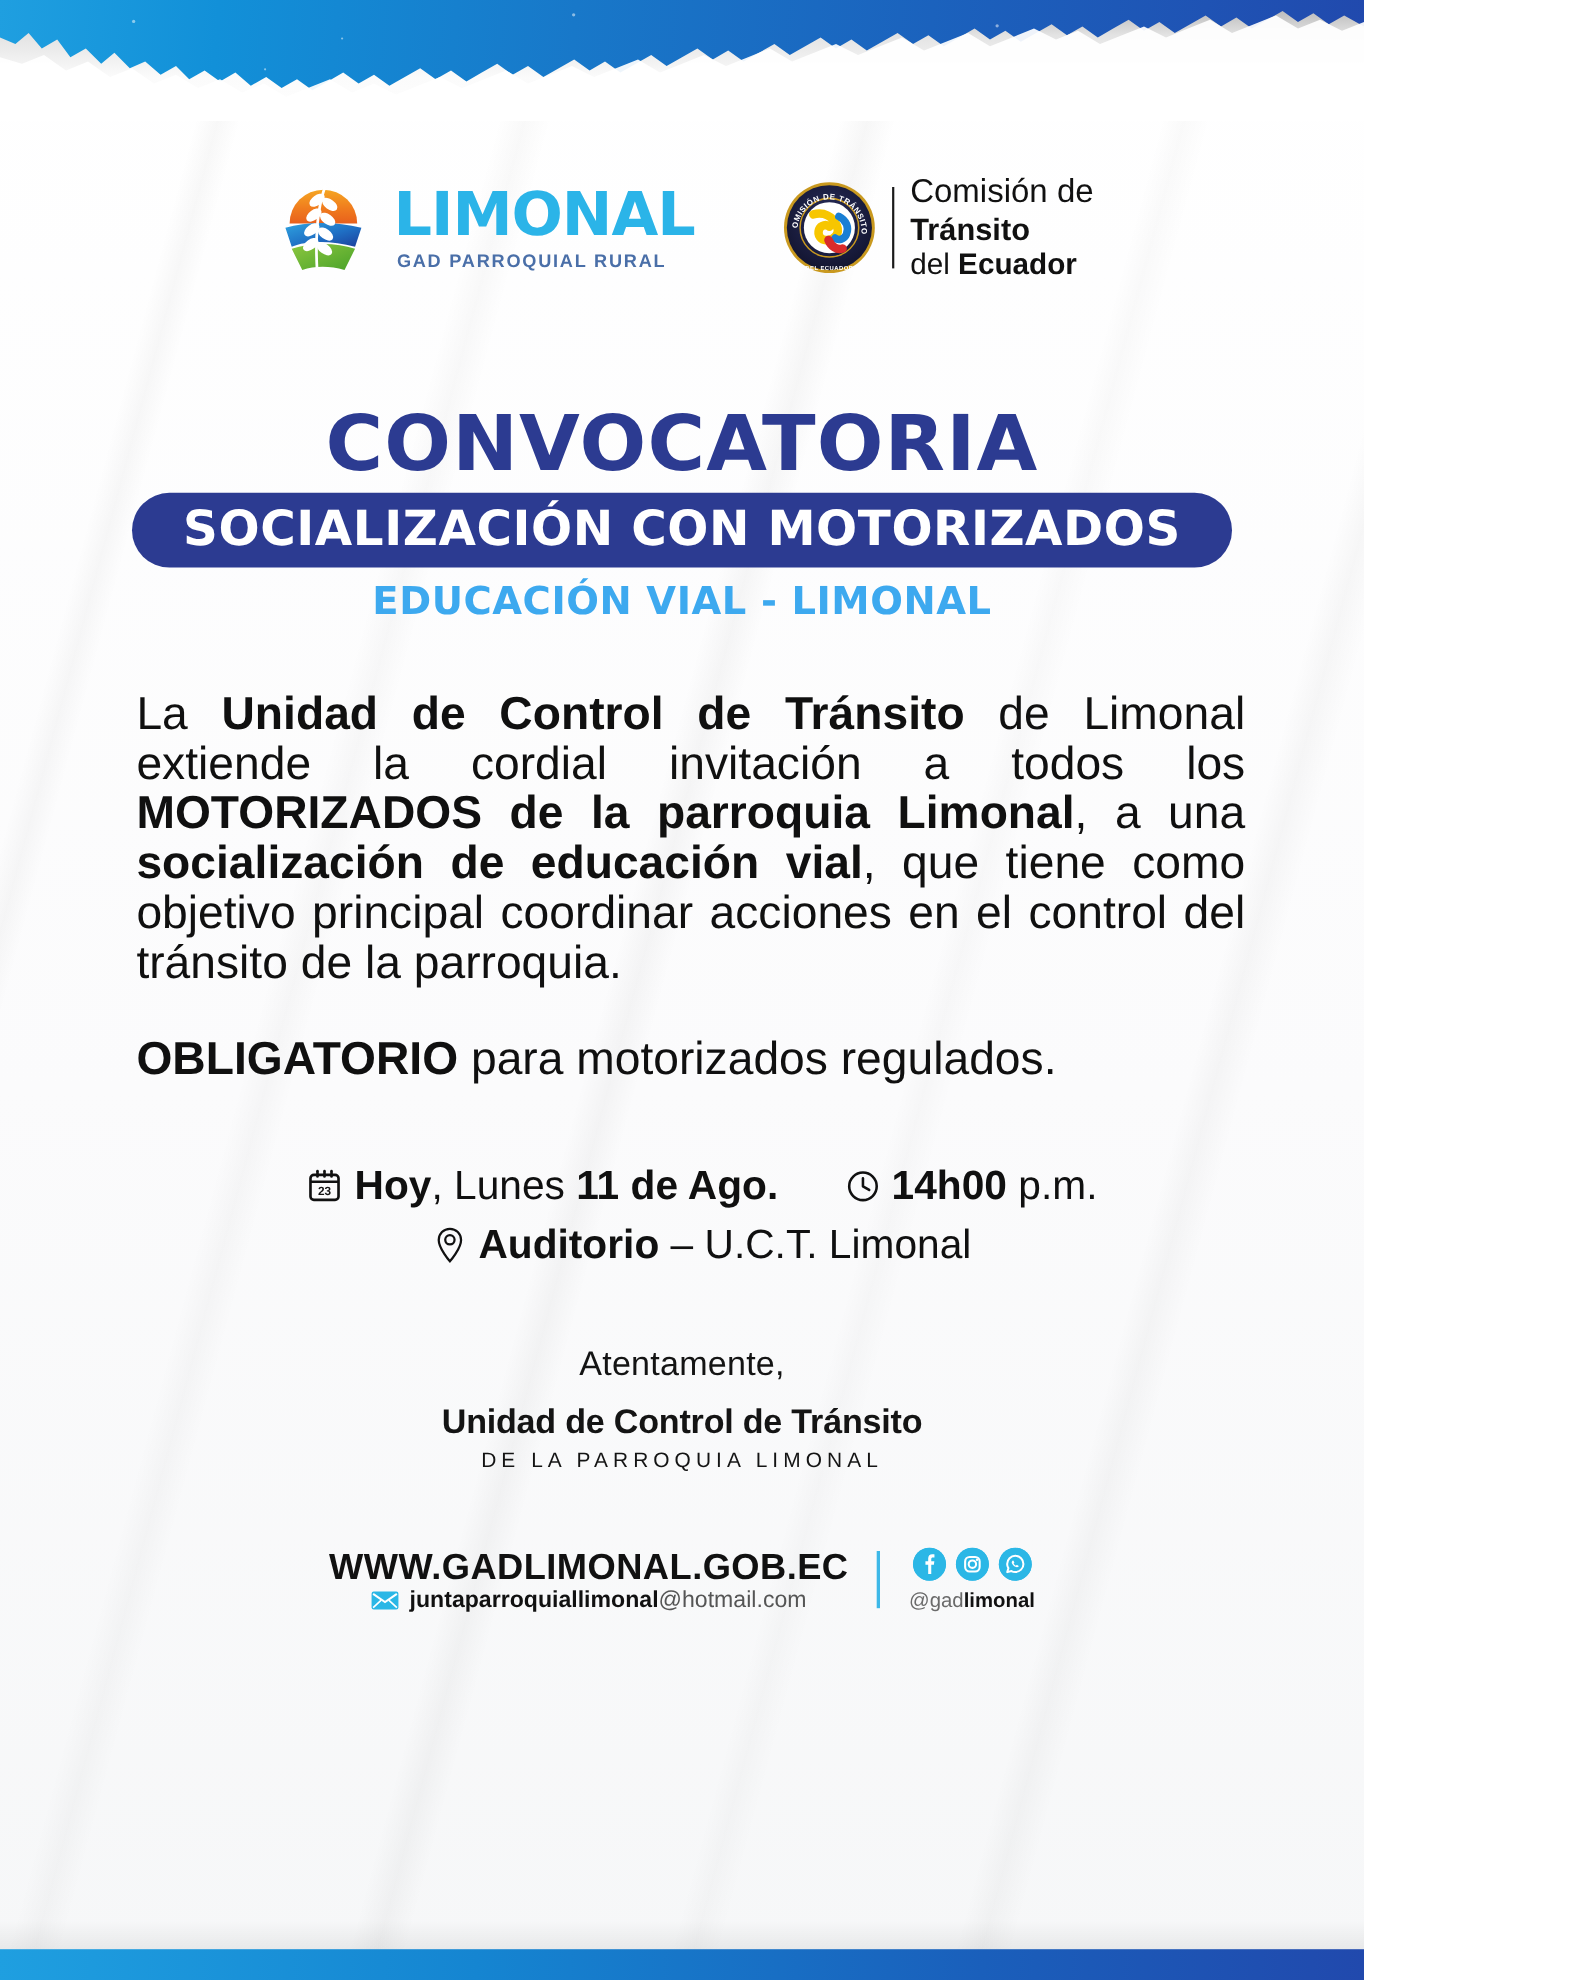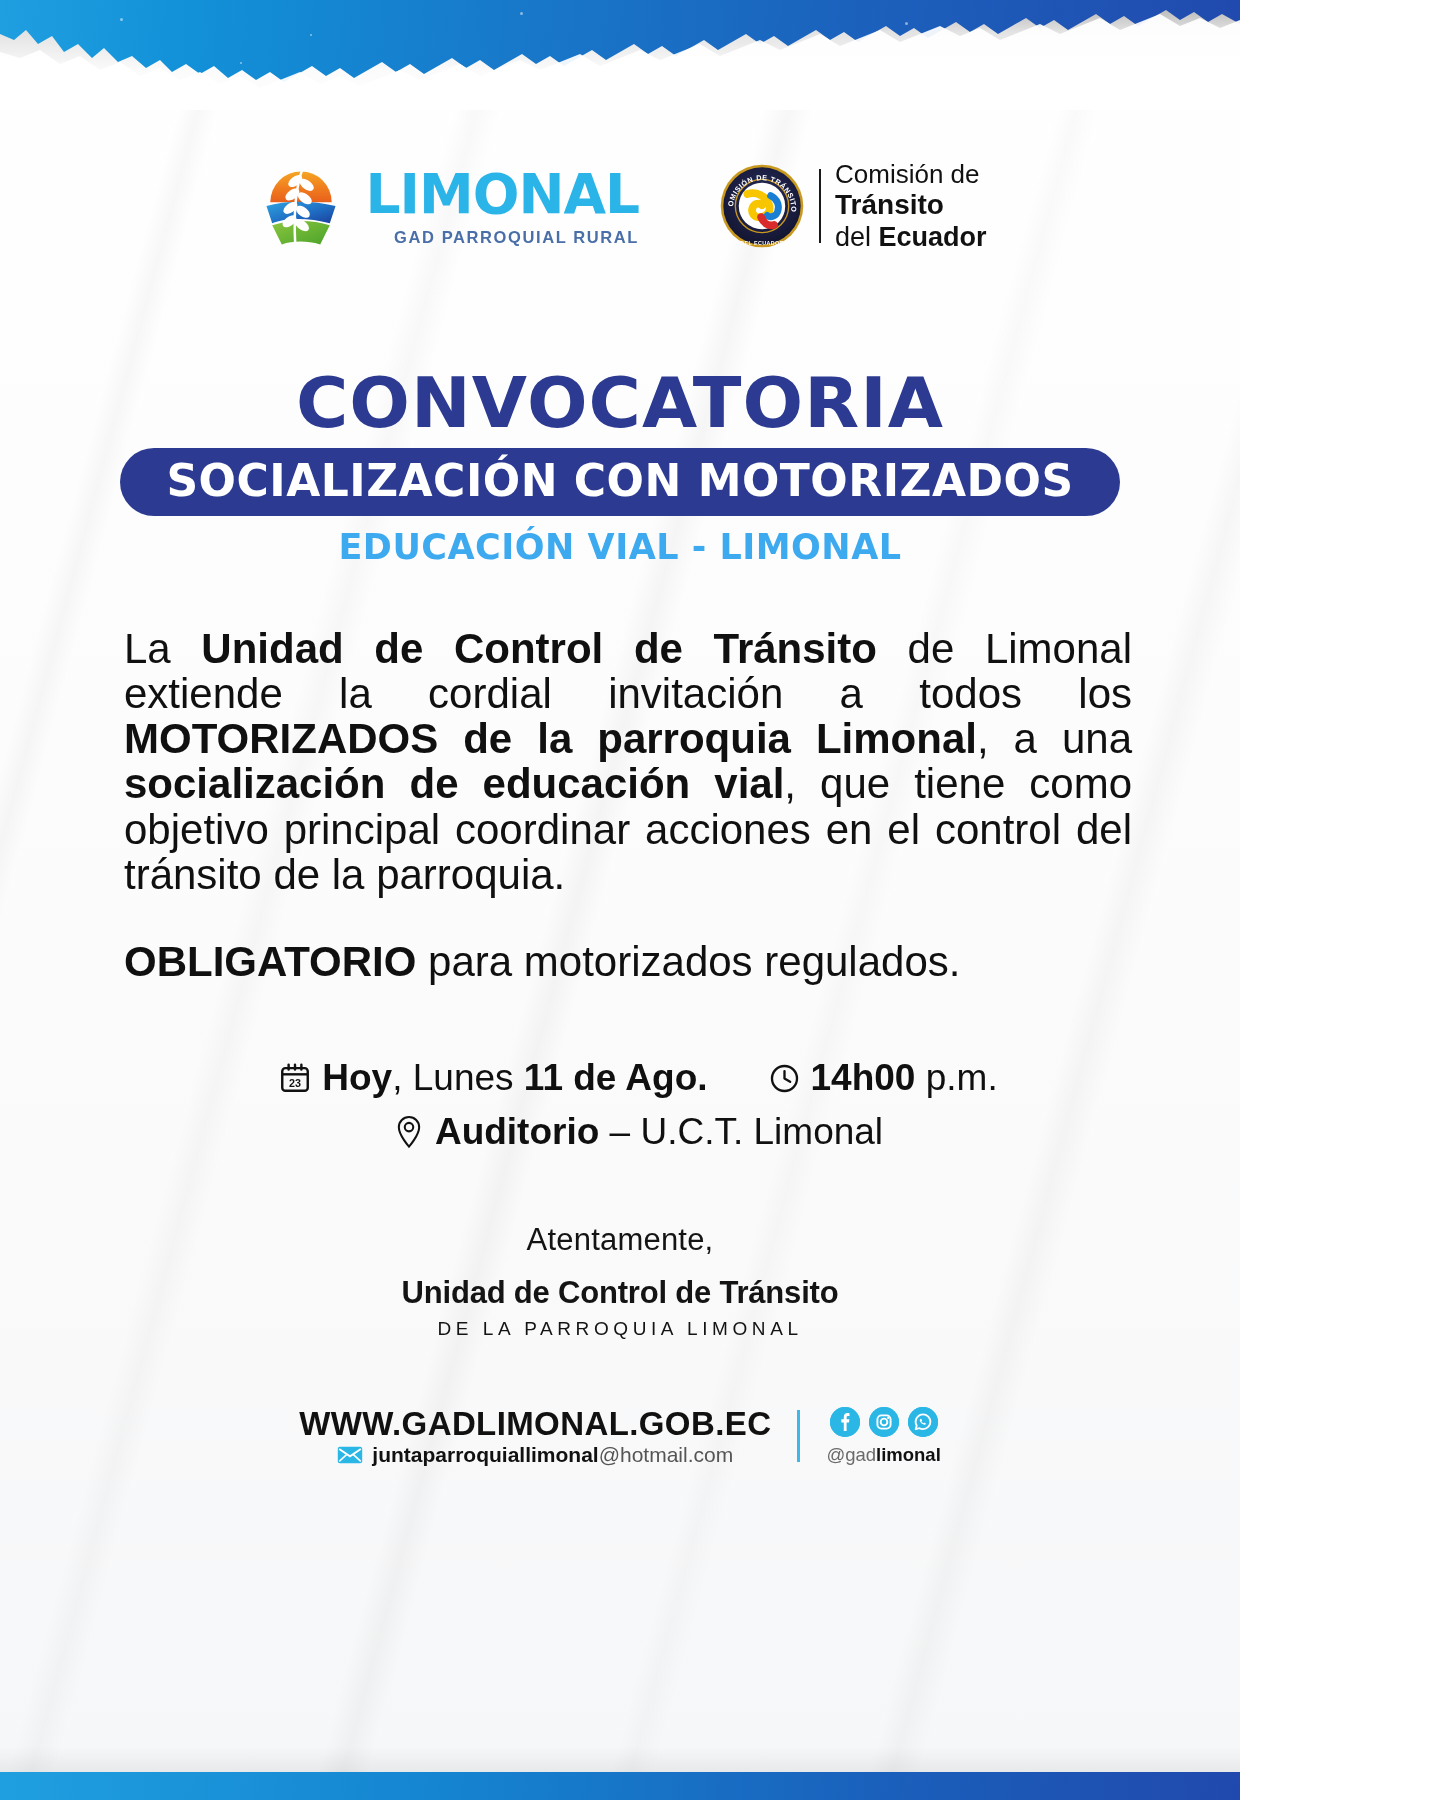--- a/index.html
+++ b/index.html
@@ -60,28 +60,28 @@
   .limonal-mark{position:relative;width:96px;height:96px;}
   .limonal-word{display:flex;flex-direction:column;line-height:1;}
   .limonal-word .big{
     font-family:"DejaVu Sans", sans-serif;
     font-weight:700;font-size:55px;letter-spacing:-1px;
     color:#2bb4e8;
   }
   .limonal-word .small{
     font-family:"Liberation Sans", sans-serif;
     font-weight:700;font-size:16.5px;letter-spacing:1.6px;
-    color:#4a6fa8;margin-top:7px;margin-left:3px;text-align:right;
+    color:#4a6fa8;margin-top:7px;margin-left:3px;
   }
   .cte-logo{display:flex;align-items:center;gap:14px;}
   .cte-seal{width:86px;height:86px;position:relative;}
   .cte-divider{width:2px;height:74px;background:#1a1a1a;}
   .cte-text{display:flex;flex-direction:column;line-height:1.16;
     font-family:"Liberation Sans", sans-serif;color:#111;}
-  .cte-text .l1{font-size:26px;font-weight:400;}
+  .cte-text .l1{font-size:30px;font-weight:400;}
   .cte-text .l2{font-size:28px;font-weight:700;}
   .cte-text .l3{font-size:27px;font-weight:400;}
   .cte-text .l3 b{font-weight:700;}
 
   
   .title-block{position:absolute;top:368px;left:0;width:1240px;text-align:center;}
   .t-convocatoria{
     font-family:"DejaVu Sans", sans-serif;
     font-weight:700;
     font-size:70px;

